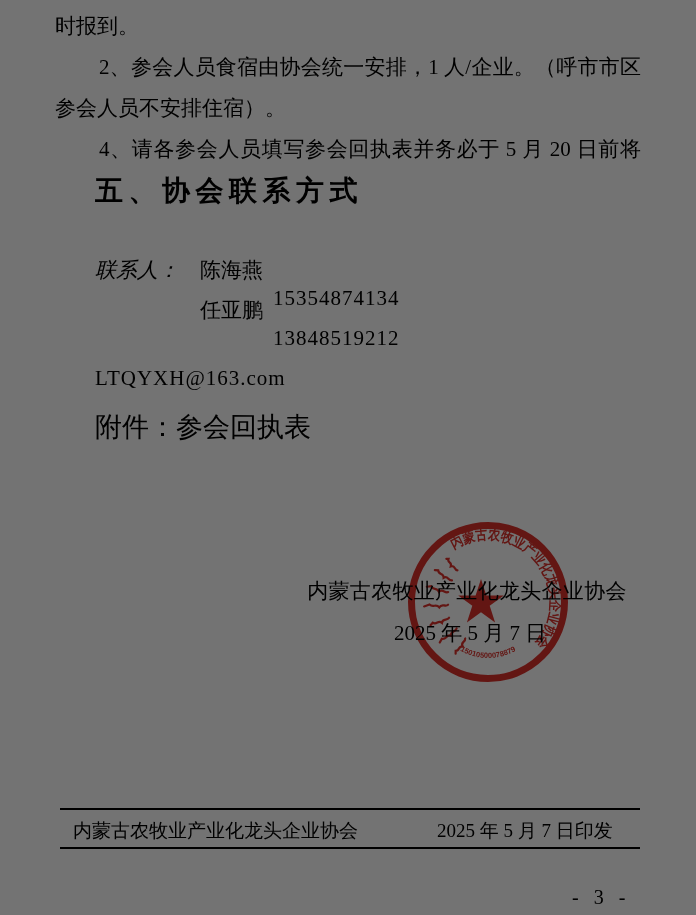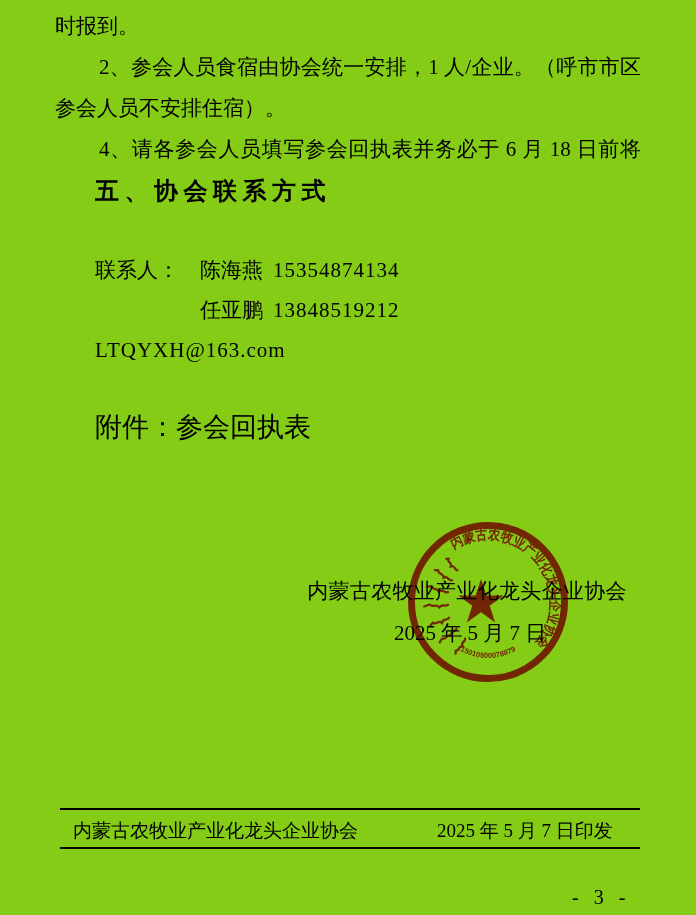--- a/index.html
+++ b/index.html
@@ -1,43 +1,43 @@
 <!DOCTYPE html>
 <html><head>
 <meta charset="utf-8">
 <style>
   html,body{margin:0;padding:0;background:#ffffff;}
   .page{
     position:relative;
     width:696px;height:915px;
-    background:#84cc16;
+    background:#737373;
     overflow:hidden;
     font-family:"Liberation Serif","DejaVu Serif",serif;
     color:#000;
   }
   
   .bodyblock{
     position:absolute;left:55px;top:6px;width:586px;
     font-size:21px;line-height:41px;
     text-align:justify;
   }
   .bline{white-space:nowrap;}
   .bline.indent{text-indent:44px;}
   .bline.full{white-space:normal;text-align-last:justify;}
   .bline.heading{
     font-family:"Liberation Sans","DejaVu Sans",sans-serif;
-    font-weight:bold;font-size:24px;letter-spacing:5.5px;
+    font-weight:bold;font-size:28px;letter-spacing:5.5px;
     text-indent:40px;white-space:nowrap;
   }
   
   .contacts{position:absolute;left:95px;top:250px;font-size:21px;}
   .crow{display:flex;height:40px;line-height:40px;}
-  .clabel{width:105px;flex:0 0 105px;}
+  .clabel{width:105px;flex:0 0 105px;font-style:italic;}
   .cname{margin-right:10px;}
-  .cphone,.cemail{letter-spacing:1px;}
+  .cphone,.cemail{letter-spacing:1px;margin-top:28px;}
   .attachment{position:absolute;left:95px;top:415px;font-size:27px;line-height:24px;}
   
   .sig-org{
     position:absolute;left:467px;top:577px;transform:translateX(-50%);
     font-size:21px;letter-spacing:0.3px;white-space:nowrap;
   }
   .sig-date{
     position:absolute;left:470px;top:619px;transform:translateX(-50%);
     font-size:21px;white-space:nowrap;
   }
@@ -59,21 +59,21 @@
 </style>
 </head>
 <body>
 
 <div class="page">
 
   <div class="bodyblock">
     <div class="bline">时报到。</div>
     <div class="bline indent full">2、参会人员食宿由协会统一安排，1 人/企业。（呼市市区</div>
     <div class="bline">参会人员不安排住宿）。</div>
-    <div class="bline indent full">4、请各参会人员填写参会回执表并务必于 6 月 18 日前将</div>
+    <div class="bline indent full">4、请各参会人员填写参会回执表并务必于 5 月 20 日前将</div>
     <div class="bline heading">五、协会联系方式</div>
   </div>
 
   <div class="contacts">
     <div class="crow">
       <span class="clabel">联系人：</span>
       <span class="cname">陈海燕</span>
       <span class="cphone">15354874134</span>
     </div>
     <div class="crow">

